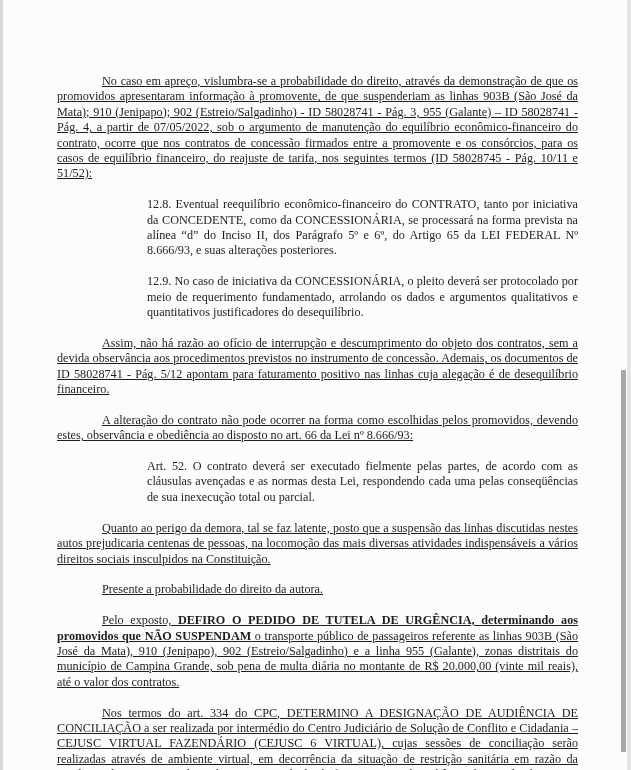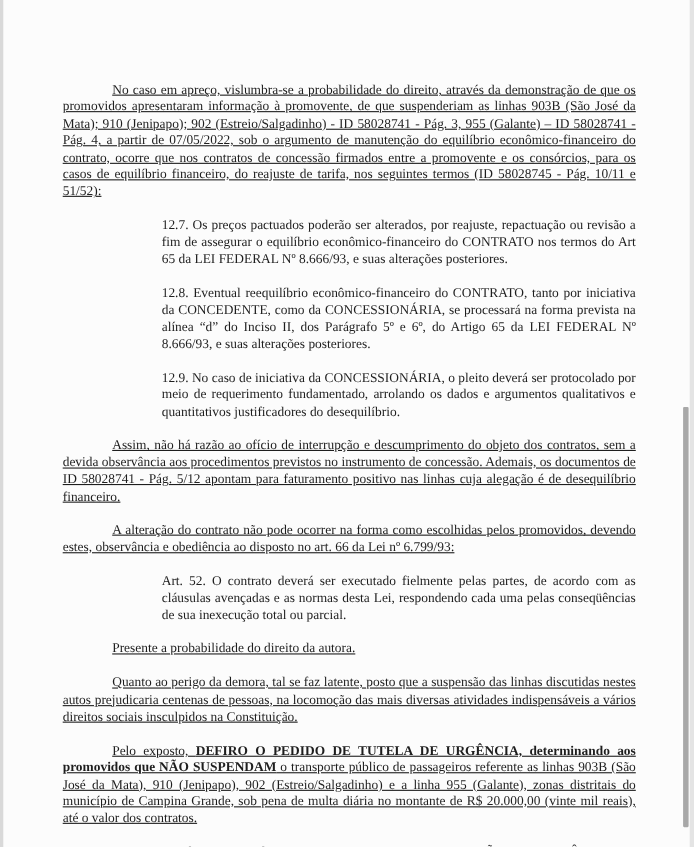--- a/index.html
+++ b/index.html
@@ -70,34 +70,33 @@
 
 <div class="left-border"></div>
 <div class="scroll-track"></div>
 <div class="scroll-thumb"></div>
 
 <div class="page">
 
   <p class="indent">No caso em apreço, vislumbra-se a probabilidade do direito, através da demonstração de que os promovidos apresentaram informação à promovente, de que suspenderiam as linhas 903B (São José da Mata); 910 (Jenipapo); 902 (Estreio/Salgadinho) - ID 58028741 - Pág. 3, 955 (Galante) – ID 58028741 - Pág. 4, a partir de 07/05/2022, sob o argumento de manutenção do equilíbrio econômico-financeiro do contrato, ocorre que nos contratos de concessão firmados entre a promovente e os consórcios, para os casos de equilíbrio financeiro, do reajuste de tarifa, nos seguintes termos (ID 58028745 - Pág. 10/11 e 51/52):</p>
 
   <div class="quote">
-    <p>12.7. Os preços pactuados poderão ser alterados, por reajuste, repactuação ou revisão a fim de assegurar o equilíbrio econômico-financeiro do CONTRATO nos termos do Art 65 da LEI FEDERAL Nº 8.666/93, e suas alterações posteriores.</p>
     <p>12.8. Eventual reequilíbrio econômico-financeiro do CONTRATO, tanto por iniciativa da CONCEDENTE, como da CONCESSIONÁRIA, se processará na forma prevista na alínea “d” do Inciso II, dos Parágrafo 5º e 6º, do Artigo 65 da LEI FEDERAL Nº 8.666/93, e suas alterações posteriores.</p>
     <p>12.9. No caso de iniciativa da CONCESSIONÁRIA, o pleito deverá ser protocolado por meio de requerimento fundamentado, arrolando os dados e argumentos qualitativos e quantitativos justificadores do desequilíbrio.</p>
   </div>
 
   <p class="indent">Assim, não há razão ao ofício de interrupção e descumprimento do objeto dos contratos, sem a devida observância aos procedimentos previstos no instrumento de concessão. Ademais, os documentos de ID 58028741 - Pág. 5/12 apontam para faturamento positivo nas linhas cuja alegação é de desequilíbrio financeiro.</p>
 
-  <p class="indent">A alteração do contrato não pode ocorrer na forma como escolhidas pelos promovidos, devendo estes, observância e obediência ao disposto no art. 66 da Lei nº 6.799/93:</p>
+  <p class="indent">A alteração do contrato não pode ocorrer na forma como escolhidas pelos promovidos, devendo estes, observância e obediência ao disposto no art. 66 da Lei nº 8.666/93:</p>
 
   <div class="quote">
     <p>Art. 52. O contrato deverá ser executado fielmente pelas partes, de acordo com as cláusulas avençadas e as normas desta Lei, respondendo cada uma pelas conseqüências de sua inexecução total ou parcial.</p>
   </div>
 
+  <p class="indent">Quanto ao perigo da demora, tal se faz latente, posto que a suspensão das linhas discutidas nestes autos prejudicaria centenas de pessoas, na locomoção das mais diversas atividades indispensáveis a vários direitos sociais insculpidos na Constituição.</p>
+
   <p class="indent">Presente a probabilidade do direito da autora.</p>
-
-  <p class="indent">Quanto ao perigo da demora, tal se faz latente, posto que a suspensão das linhas discutidas nestes autos prejudicaria centenas de pessoas, na locomoção das mais diversas atividades indispensáveis a vários direitos sociais insculpidos na Constituição.</p>
 
   <p class="indent"><span>Pelo exposto, </span><b>DEFIRO O PEDIDO DE TUTELA DE URGÊNCIA, determinando aos promovidos que NÃO SUSPENDAM</b><span> o transporte público de passageiros referente as linhas 903B (São José da Mata), 910 (Jenipapo), 902 (Estreio/Salgadinho) e a linha 955 (Galante), zonas distritais do município de Campina Grande, sob pena de multa diária no montante de R$ 20.000,00 (vinte mil reais), até o valor dos contratos.</span></p>
 
   <p class="indent">Nos termos do art. 334 do CPC, DETERMINO A DESIGNAÇÃO DE AUDIÊNCIA DE CONCILIAÇÃO a ser realizada por intermédio do Centro Judiciário de Solução de Conflito e Cidadania – CEJUSC VIRTUAL FAZENDÁRIO (CEJUSC 6 VIRTUAL), cujas sessões de conciliação serão realizadas através de ambiente virtual, em decorrência da situação de restrição sanitária em razão da Pandemia da COVID-19, devendo ocorrer a inclusão do feito em pauta de audiência de conciliação.</p>
 
 </div>
 
 </body></html>

